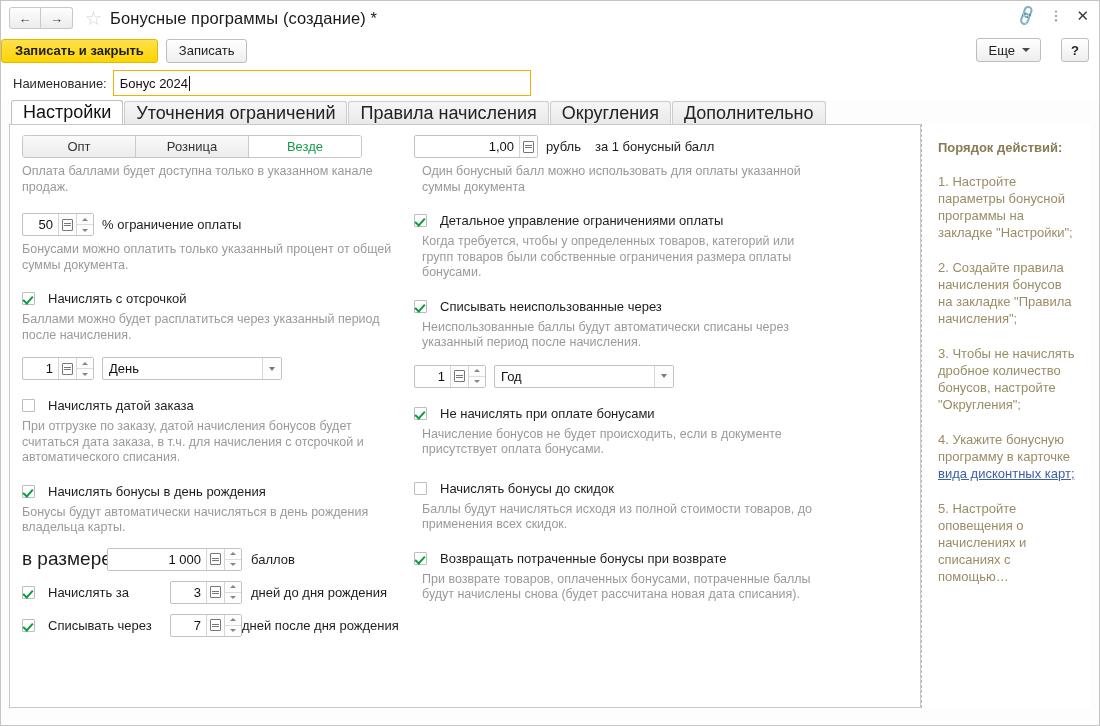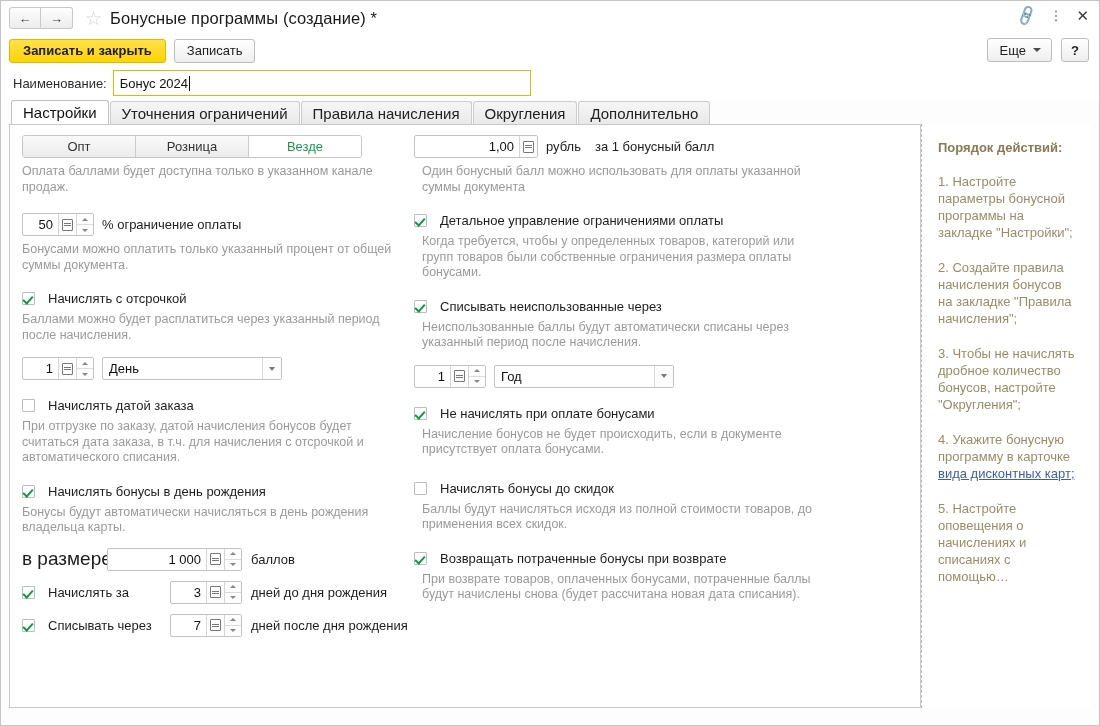--- a/index.html
+++ b/index.html
@@ -51,21 +51,21 @@
   }
   .ticon { color: #555; cursor: pointer; line-height: 1; }
   .ticon.link { font-size: 15px; transform: rotate(-25deg); color: #6a6a6a; }
   .ticon.dots { font-size: 13px; letter-spacing: 0; }
   .ticon.close { font-size: 15px; color: #3b3b3b; }
 
   
   .cmdbar {
     position: relative;
     height: 31px;
-    padding: 0 8px;
+    padding: 0 0;
     display: flex; align-items: center; gap: 8px;
     background: #ffffff;
   }
   .btn {
     height: 24px;
     padding: 0 12px;
     border: 1px solid #bdbdbd;
     border-radius: 3px;
     background: linear-gradient(#ffffff, #eeeeee);
     font-size: 13px; color: #222;
@@ -74,21 +74,21 @@
   }
   .btn.primary {
     background: linear-gradient(#ffe14d, #ffd400);
     border: 1px solid #e2b800;
     font-weight: bold;
     color: #1d1d1d;
     padding: 0 13px;
   }
   .cmdbar-right {
     position: absolute; right: 10px; top: 3px;
-    display: flex; align-items: center; gap: 9px;
+    display: flex; align-items: center; gap: 20px;
   }
   .btn.more { padding: 0 10px 0 12px; gap: 7px; }
   .caret-d {
     width: 0; height: 0;
     border-left: 4px solid transparent;
     border-right: 4px solid transparent;
     border-top: 4px solid #4a4a4a;
   }
   .btn.help { width: 28px; padding: 0; font-weight: bold; }
 
@@ -120,21 +120,21 @@
   .tabsrow {
     display: flex; align-items: flex-end;
     padding-left: 10px;
     height: 24px;
     position: relative;
   }
   .tab {
     height: 23px;
     padding: 0 11px;
     display: flex; align-items: center;
-    font-size: 15px; color: #222;
+    font-size: 18px; color: #222;
     border: 1px solid #cccccc;
     border-bottom: none;
     background: linear-gradient(#f6f6f6, #e9e9e9);
     border-radius: 3px 3px 0 0;
     margin-right: 1px;
     cursor: pointer; white-space: nowrap;
   }
   .tab.active {
     background: #ffffff;
     border-color: #c0c0c0;
@@ -518,21 +518,21 @@
                 </div>
               <div class="spinner">
                 <div class="spin-up">
                     <span class="tri-u"></span>
                   </div>
                 <div class="spin-dn">
                     <span class="tri-d"></span>
                   </div>
               </div>
             </div>
-            <div class="unit" style="margin-left:9px">дней после дня рождения</div>
+            <div class="unit" style="">дней после дня рождения</div>
           </div>
 
         </div>
 
         <div class="col right">
 
           <div class="row gap8">
             <div class="numfield" style="width:124px">
               <div class="val" style="flex:1">1,00</div>
               <div class="calcbtn">

